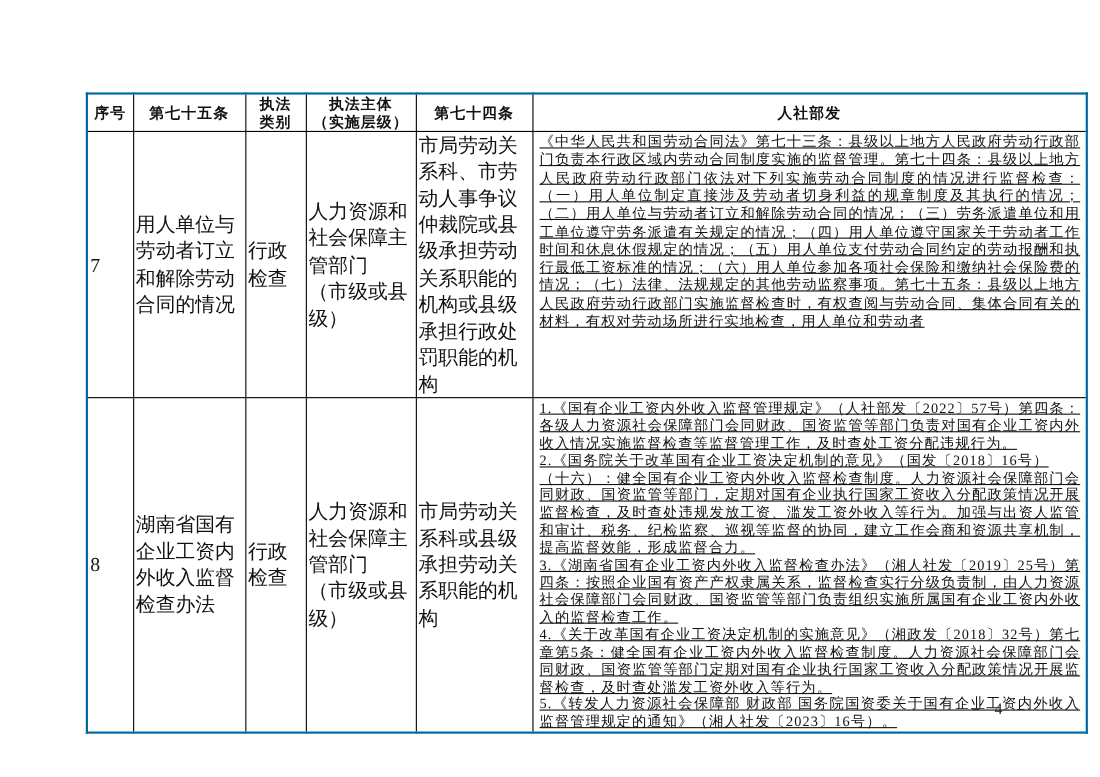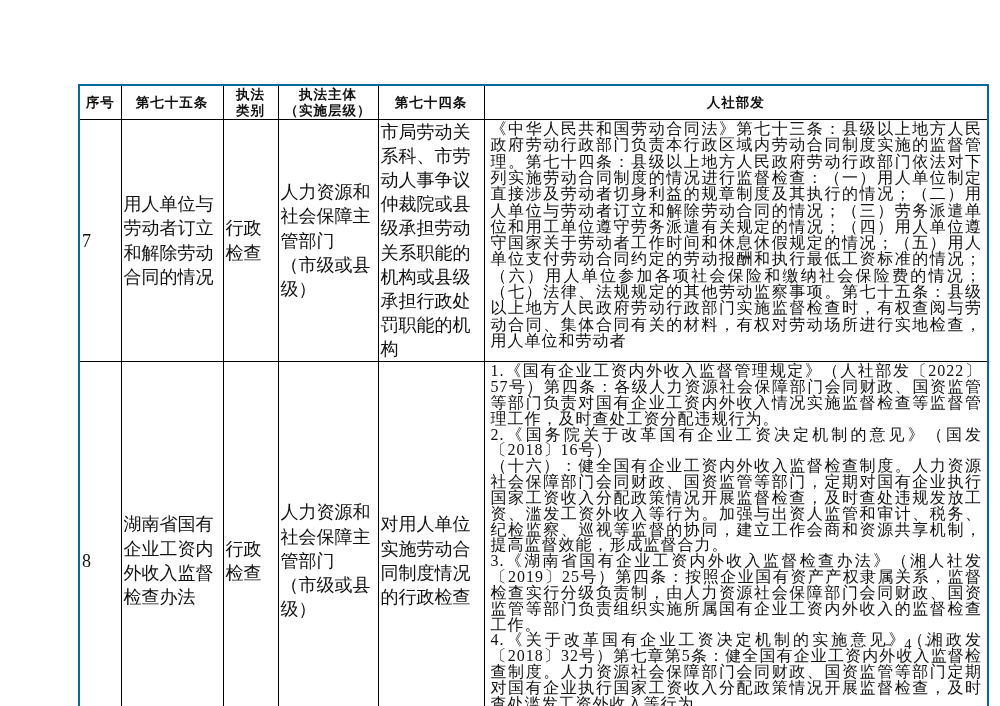--- a/index.html
+++ b/index.html
@@ -48,24 +48,25 @@
     vertical-align: middle;
     font-size: 18px;
     line-height: 1.34;
     white-space: pre-line;
     padding: 0 2px;
   }
   td.basis-cell {
     text-align: justify;
     text-justify: inter-ideograph;
     vertical-align: top;
-    font-size: 16px;
+    font-size: 13px;
     letter-spacing: 1px;
     white-space: pre-line;
     padding: 1px 5px 0 6px;
+    text-decoration: underline;
   }
   td.basis-7 { line-height: 16.3px; }
   td.basis-8 { line-height: 15.85px; }
   .page-number {
     position: absolute;
     left: 880px;
     top: 635px;
     font-size: 14.5px;
     letter-spacing: 3px;
     color: #222;
@@ -105,21 +106,21 @@
 （市级或县级）</td>
       <td class="center-cell">市局劳动关系科、市劳动人事争议仲裁院或县级承担劳动关系职能的机构或县级承担行政处罚职能的机构</td>
       <td class="basis-cell basis-7">《中华人民共和国劳动合同法》第七十三条：县级以上地方人民政府劳动行政部门负责本行政区域内劳动合同制度实施的监督管理。第七十四条：县级以上地方人民政府劳动行政部门依法对下列实施劳动合同制度的情况进行监督检查：（一）用人单位制定直接涉及劳动者切身利益的规章制度及其执行的情况；（二）用人单位与劳动者订立和解除劳动合同的情况；（三）劳务派遣单位和用工单位遵守劳务派遣有关规定的情况；（四）用人单位遵守国家关于劳动者工作时间和休息休假规定的情况；（五）用人单位支付劳动合同约定的劳动报酬和执行最低工资标准的情况；（六）用人单位参加各项社会保险和缴纳社会保险费的情况；（七）法律、法规规定的其他劳动监察事项。第七十五条：县级以上地方人民政府劳动行政部门实施监督检查时，有权查阅与劳动合同、集体合同有关的材料，有权对劳动场所进行实地检查，用人单位和劳动者</td>
     </tr>
     <tr class="row-8">
       <td class="center-cell">8</td>
       <td class="center-cell">湖南省国有企业工资内外收入监督检查办法</td>
       <td class="center-cell">行政检查</td>
       <td class="center-cell">人力资源和社会保障主管部门
 （市级或县级）</td>
-      <td class="center-cell">对用人单位实施劳动合同制度情况的行政检查</td>
+      <td class="center-cell">市局劳动关系科或县级承担劳动关系职能的机构</td>
       <td class="basis-cell basis-8">1.《国有企业工资内外收入监督管理规定》（人社部发〔2022〕57号）第四条：各级人力资源社会保障部门会同财政、国资监管等部门负责对国有企业工资内外收入情况实施监督检查等监督管理工作，及时查处工资分配违规行为。
 2.《国务院关于改革国有企业工资决定机制的意见》（国发〔2018〕16号）
 （十六）：健全国有企业工资内外收入监督检查制度。人力资源社会保障部门会同财政、国资监管等部门，定期对国有企业执行国家工资收入分配政策情况开展监督检查，及时查处违规发放工资、滥发工资外收入等行为。加强与出资人监管和审计、税务、纪检监察、巡视等监督的协同，建立工作会商和资源共享机制，提高监督效能，形成监督合力。
 3.《湖南省国有企业工资内外收入监督检查办法》（湘人社发〔2019〕25号）第四条：按照企业国有资产产权隶属关系，监督检查实行分级负责制，由人力资源社会保障部门会同财政、国资监管等部门负责组织实施所属国有企业工资内外收入的监督检查工作。
 4.《关于改革国有企业工资决定机制的实施意见》（湘政发〔2018〕32号）第七章第5条：健全国有企业工资内外收入监督检查制度。人力资源社会保障部门会同财政、国资监管等部门定期对国有企业执行国家工资收入分配政策情况开展监督检查，及时查处滥发工资外收入等行为。
 5.《转发人力资源社会保障部 财政部 国务院国资委关于国有企业工资内外收入监督管理规定的通知》（湘人社发〔2023〕16号）。</td>
     </tr>
   </tbody>
 </table>
 

